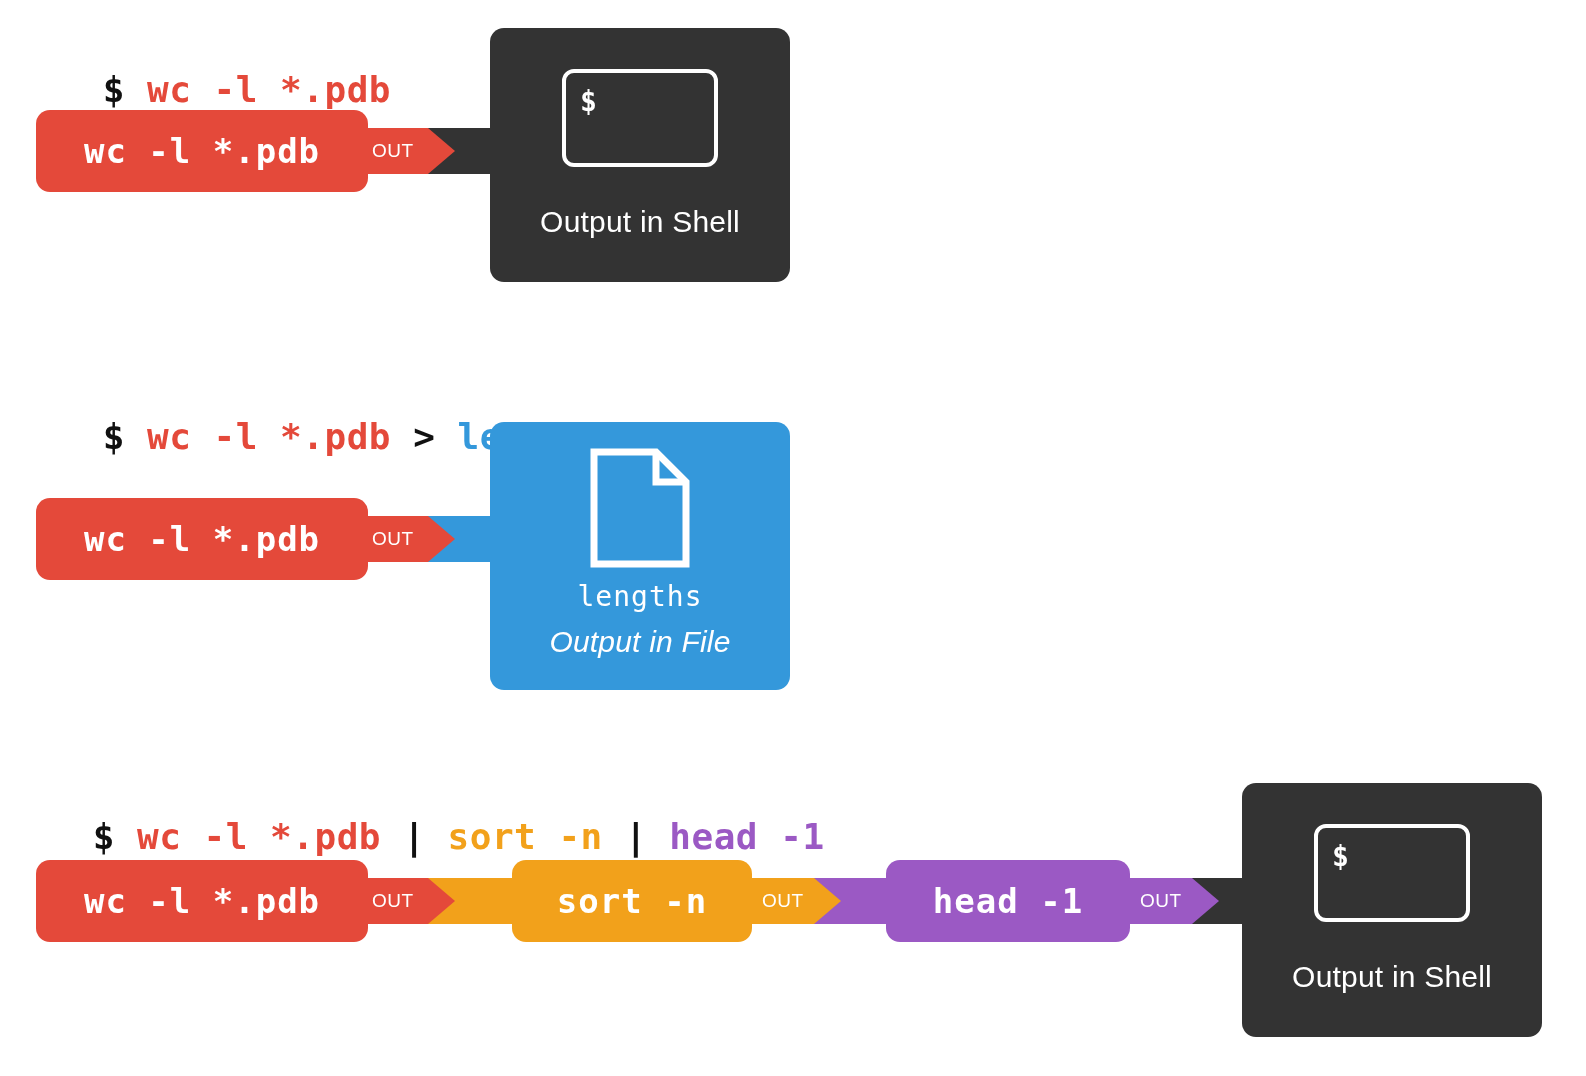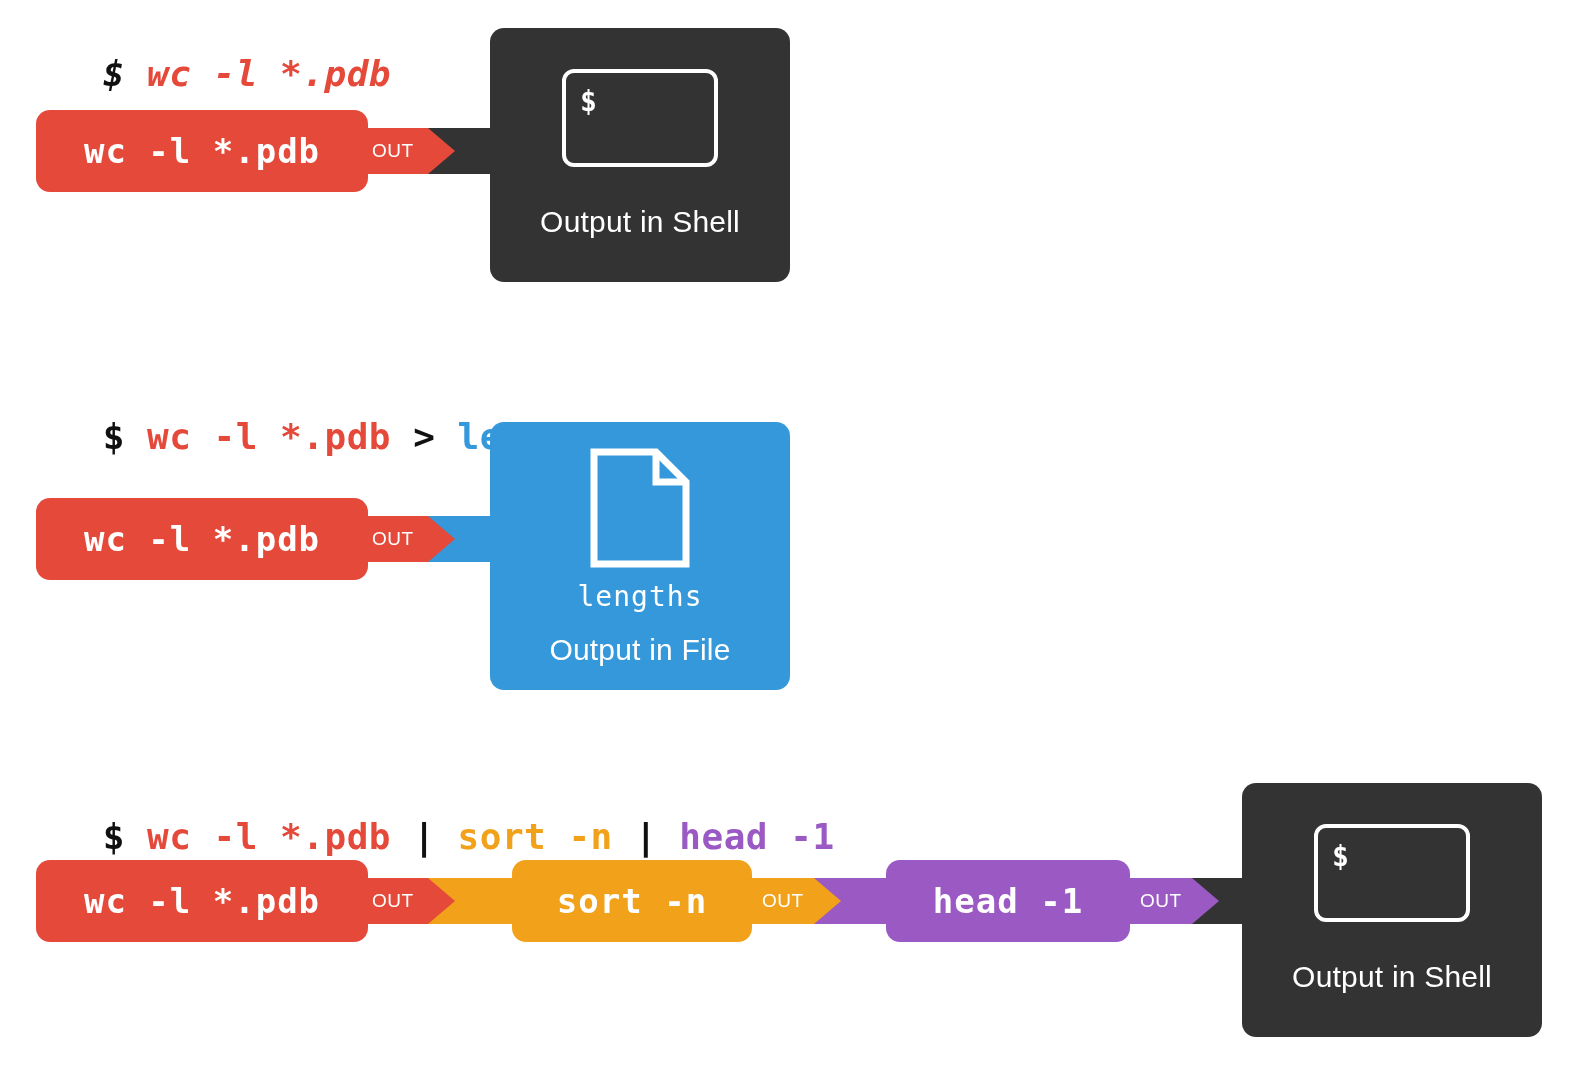--- a/index.html
+++ b/index.html
@@ -153,21 +153,21 @@
     font-size: 28px;
     letter-spacing: 1px;
     white-space: pre;
   }
 </style>
 </head>
 <body>
 
 <div class="row">
 
-  <div class="cmdline" style="left:14px; top:12px;font-style:italic;">
+  <div class="cmdline" style="left:14px; top:28px;">
     <span class="tok-prompt">$</span><span> </span><span class="tok-red">wc -l *.pdb</span>
   </div>
 
   <div class="stub dark" style="left:418px; top:128px; width:90px; height:46px;"></div>
 
   <div class="stage">
     <div class="tab-out red" style="left:362px; top:128px; width:66px; height:46px;">
       <span class="tab-label">OUT</span>
       <span class="arrow-head"></span>
     </div>
@@ -201,27 +201,27 @@
       <span>wc -l *.pdb</span>
     </div>
   </div>
 
   <div class="panel blue" style="left:490px; top:422px; width:300px; height:268px;">
     <svg style="margin-top:24px;" width="104" height="124" viewBox="0 0 104 124">
       <path d="M6 6 H68 L98 36 V118 H6 Z" fill="none" stroke="#ffffff" stroke-width="7" stroke-linejoin="miter"></path>
       <path d="M68 6 V36 H98" fill="none" stroke="#ffffff" stroke-width="7" stroke-linejoin="miter"></path>
     </svg>
     <div class="file-name" style="margin-top:10px;">lengths</div>
-    <div class="panel-caption" style="margin-top:20px;">Output in File</div>
+    <div class="panel-caption" style="margin-top:12px;font-style:italic;">Output in File</div>
   </div>
 </div>
 
 <div class="row">
 
-  <div class="cmdline" style="left:14px; top:775px;">
+  <div class="cmdline" style="left:4px; top:775px;">
     <span class="tok-prompt">$</span><span> </span><span class="tok-red">wc -l *.pdb</span><span> </span><span class="tok-black">|</span><span> </span><span class="tok-orange">sort -n</span><span> </span><span class="tok-black">|</span><span> </span><span class="tok-purple">head -1</span>
   </div>
 
   <div class="stub dark" style="left:1186px; top:878px; width:90px; height:46px;"></div>
 
   <div class="tab-in orange" style="left:400px; top:878px; width:116px; height:46px;">
     <span class="tab-label">IN</span>
   </div>
 
   <div class="tab-in purple" style="left:786px; top:878px; width:112px; height:46px;">

